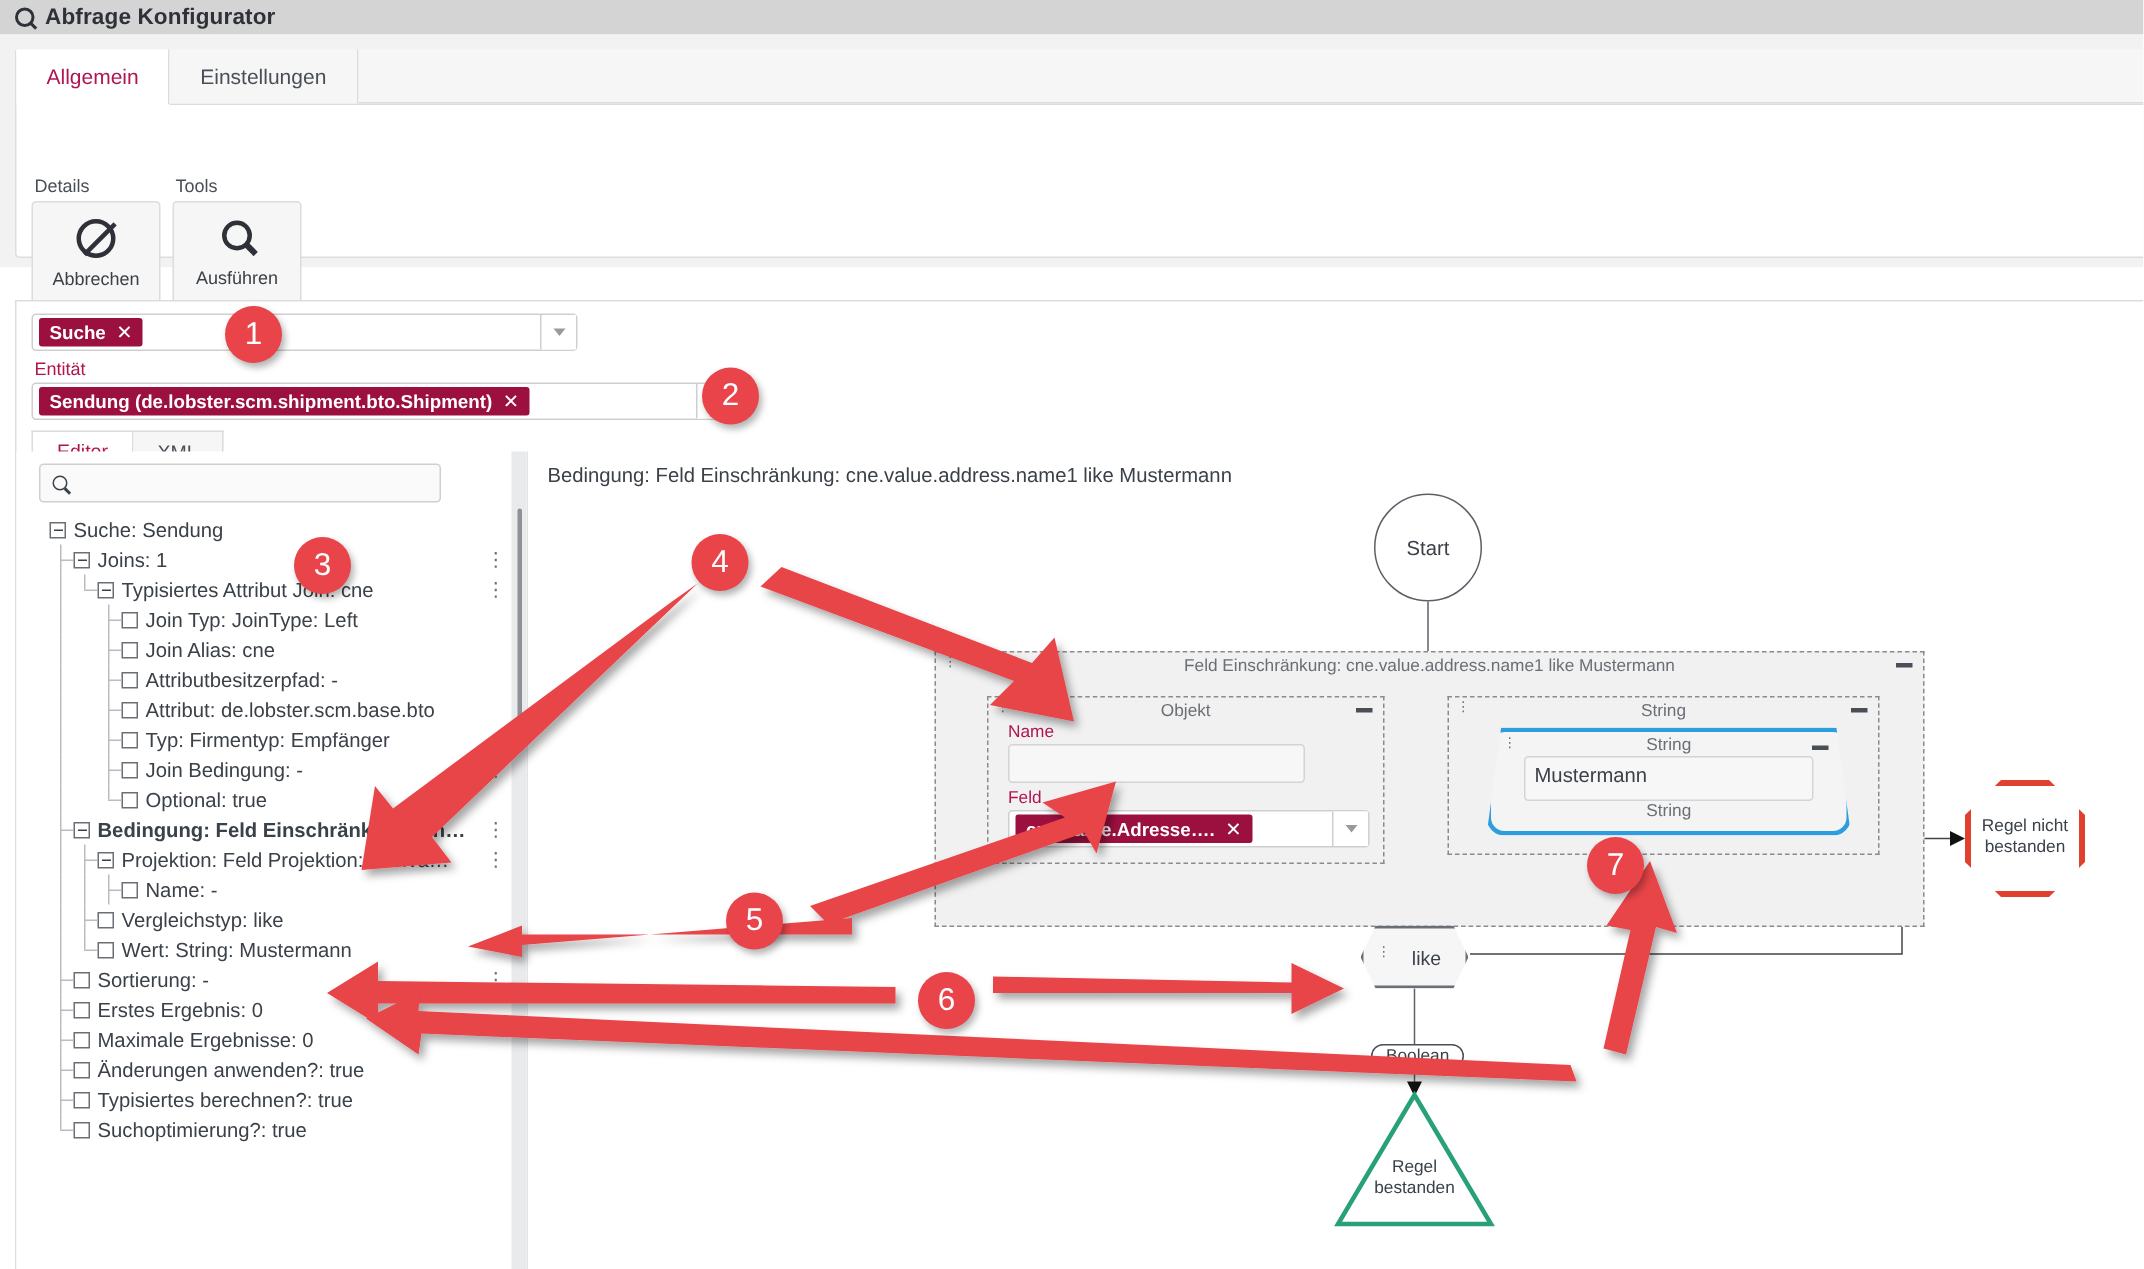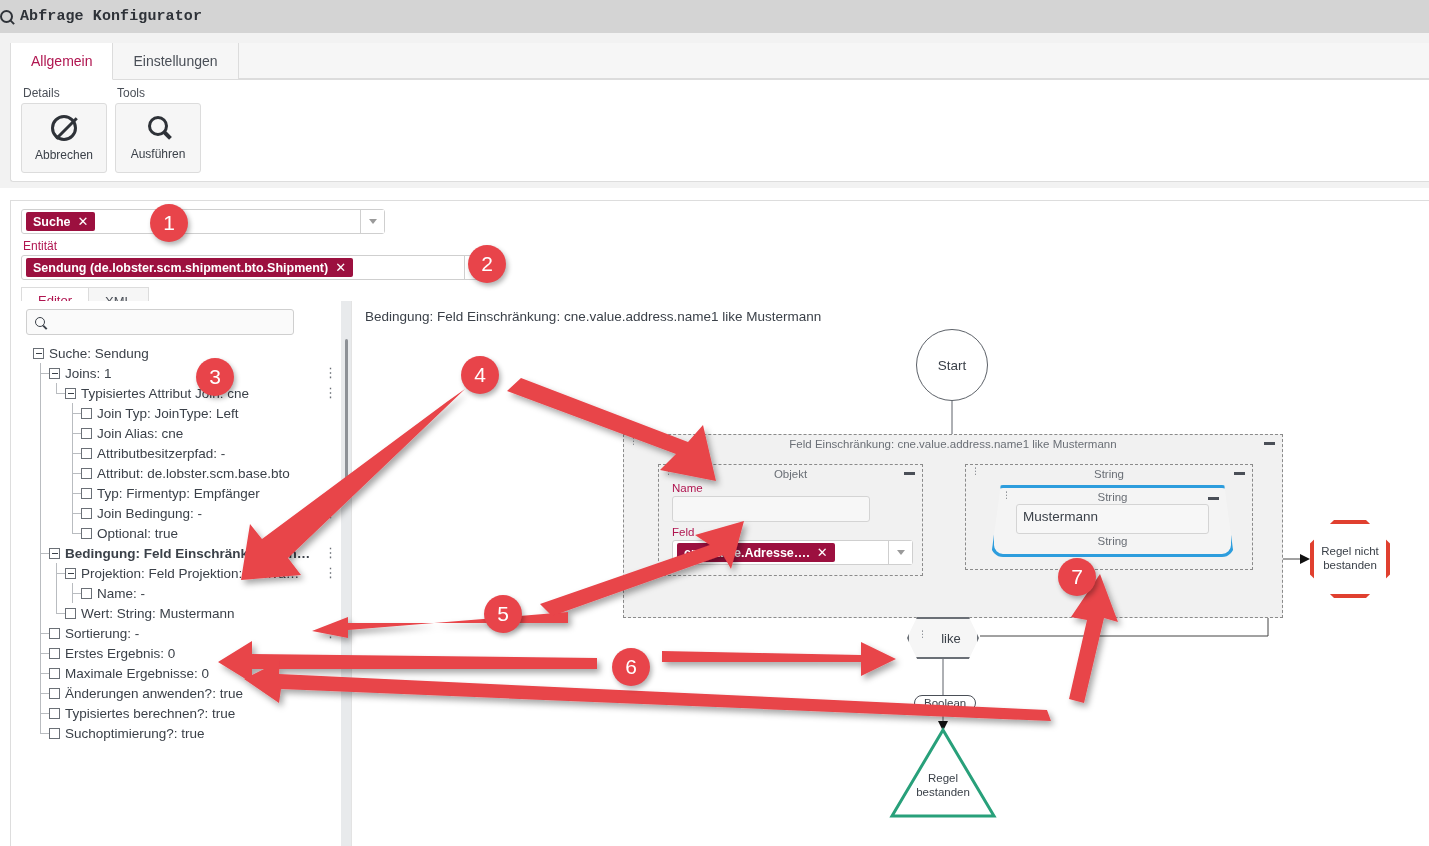--- a/index.html
+++ b/index.html
@@ -9,22 +9,22 @@
     font-family:"Liberation Sans", sans-serif;
     font-size:13px;
     color:#3b4149;
     background:#ffffff;
     overflow:hidden;
     position:relative;
   }
 
   
   .titlebar{
-    height:33px; background:#d4d4d4; display:flex; align-items:center;
-    gap:7px;font-family:Liberation Mono, monospace;
+    height:23px; background:#d4d4d4; display:flex; align-items:center;
+    padding-left:10px; gap:7px;
   }
   .titlebar .tb-title{ font-size:15px; font-weight:bold; color:#2e3238; letter-spacing:.1px;}
   .mag{ width:13px;height:13px;border:2px solid #2e3238;border-radius:50%;position:relative;display:inline-block;}
   .mag:after{content:"";position:absolute;width:2px;height:6px;background:#2e3238;right:-2px;bottom:-4px;transform:rotate(-45deg);}
 
   
   .ribbon-wrap{ background:#f2f2f2; height:155px; position:relative;padding-left:16px;}
   .ribbon-card{
     position:absolute; left:10px; top:10px; right:0px; bottom:6px;
     background:#ffffff; border:1px solid #dddddd; border-top:none; border-right:none;
@@ -32,21 +32,21 @@
   }
   .tabs-row{ display:flex; height:37px; border-bottom:1px solid #dcdcdc; background:#f6f6f6;}
   .tab{
     padding:0 20px; display:flex;align-items:center; font-size:14px; color:#4a4f57;
     border-right:1px solid #dcdcdc; cursor:pointer; background:#f6f6f6;
   }
   .tab.active{ background:#ffffff; color:#b01550; border-bottom:1px solid #ffffff; margin-bottom:-1px;}
   .tabs-filler{flex:1; border-bottom:1px solid #dcdcdc; background:#f6f6f6;}
 
   .groups{ display:flex; padding:6px 0 0 10px; gap:8px;}
-  .group{ display:flex; flex-direction:column; }
+  .group{ display:flex; flex-direction:column;margin-top:41px; }
   .group-label{ font-size:12px; color:#4a4f57; margin-bottom:3px; padding-left:2px;}
   .rbtn{
     width:86px;height:70px;border:1px solid #dcdcdc;border-radius:3px;background:#f6f6f6;
     display:flex;flex-direction:column;align-items:center;justify-content:center;gap:7px;cursor:pointer;
   }
   .rbtn .lab{ font-size:12px; color:#3b4149;}
   .ic-ban{width:26px;height:26px;border:3px solid #2e3238;border-radius:50%;position:relative;}
   .ic-ban:after{content:"";position:absolute;left:-2px;top:9px;width:29px;height:3px;background:#2e3238;transform:rotate(-45deg);}
   .ic-mag{width:20px;height:20px;border:3.5px solid #2e3238;border-radius:50%;position:relative;margin-bottom:4px;}
   .ic-mag:after{content:"";position:absolute;width:3.5px;height:10px;background:#2e3238;right:-3px;bottom:-7px;transform:rotate(-45deg);}
@@ -316,20 +316,26 @@
           </div>
           <div class="trow">
             <span class="guide v"></span>
             <span class="guide v"></span>
             <span class="guide t"></span>
             <span class="leafbox"></span>
             <span class="txt">Name: -</span>
           </div>
           <div class="trow">
             <span class="guide v"></span>
+            <span class="guide t"></span>
+            <span class="leafbox"></span>
+            <span class="txt">Vergleichstyp: like</span>
+          </div>
+          <div class="trow">
+            <span class="guide v"></span>
             <span class="guide l"></span>
             <span class="leafbox"></span>
             <span class="txt">Wert: String: Mustermann</span>
           </div>
           <div class="trow">
             <span class="guide t"></span>
             <span class="leafbox"></span>
             <span class="txt">Sortierung: -</span>
             <span class="dots">⋮</span>
           </div>

